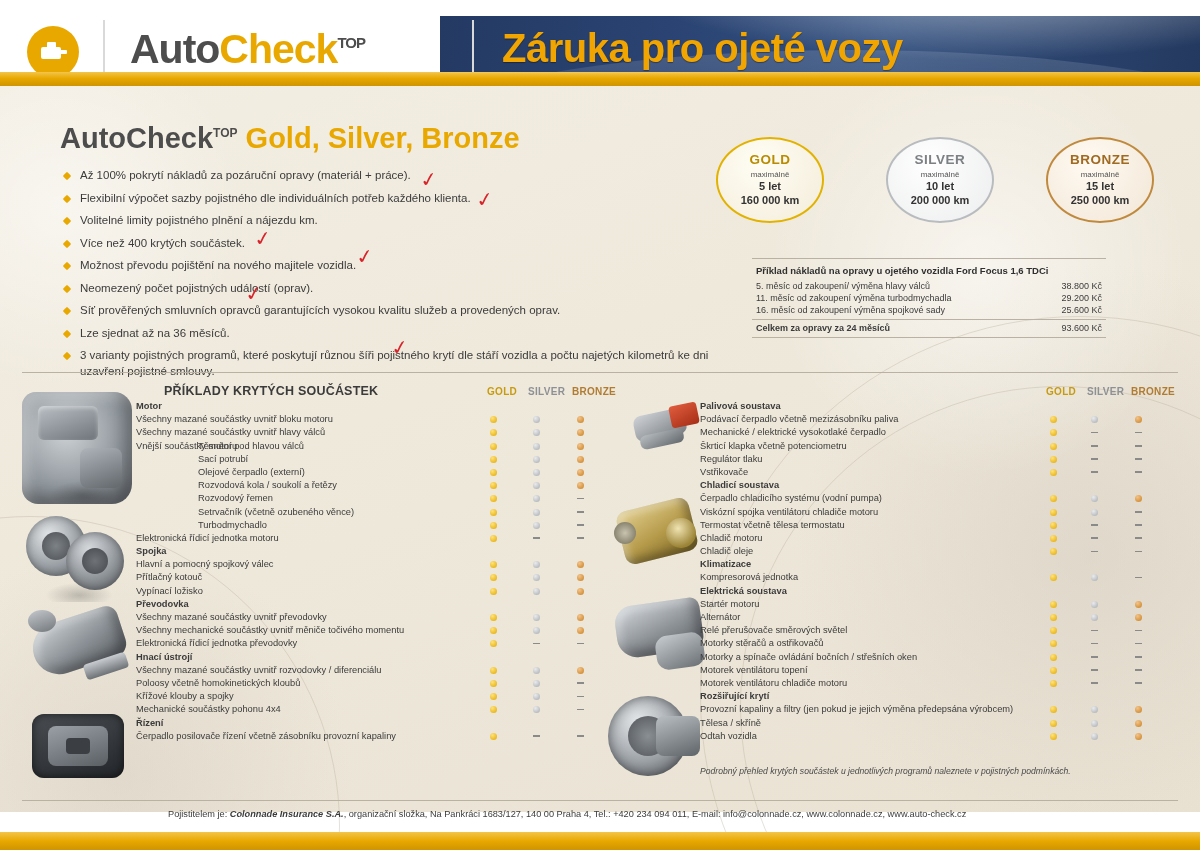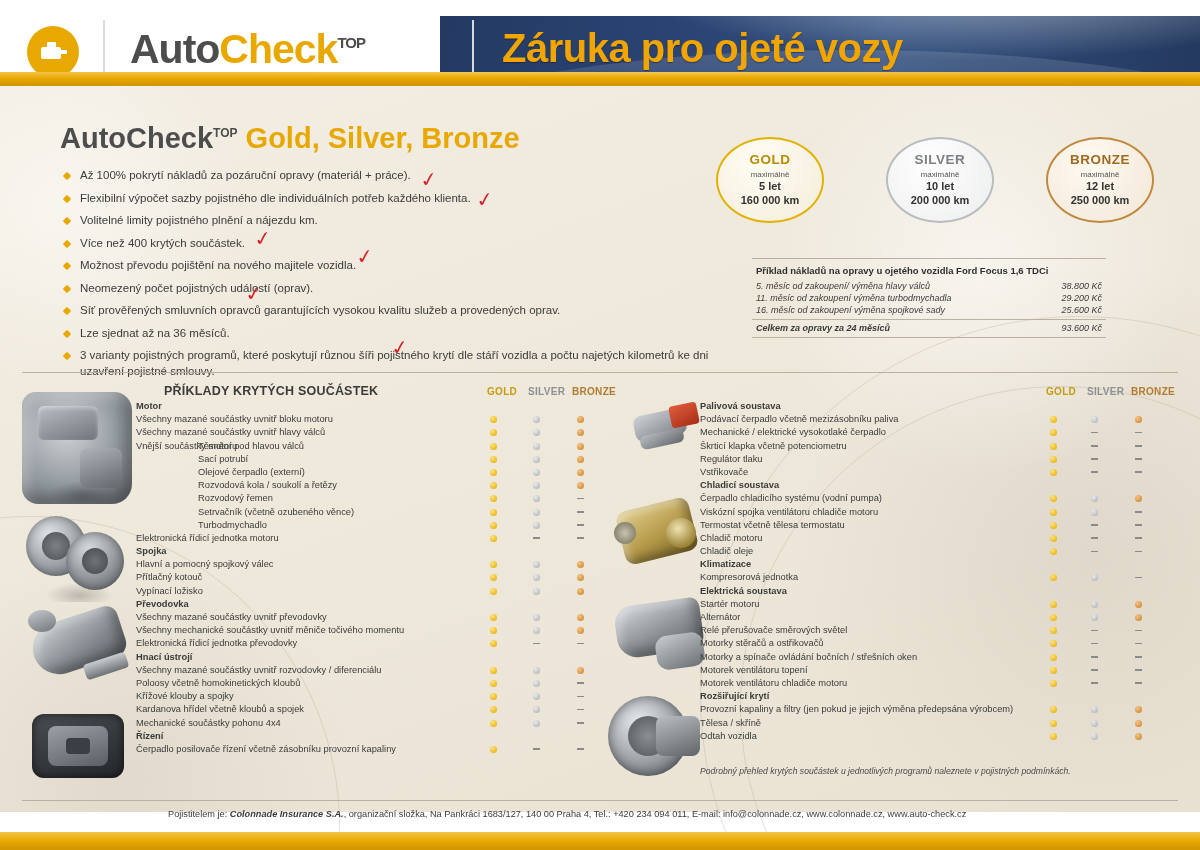--- a/index.html
+++ b/index.html
@@ -134,21 +134,21 @@
   .medal-bronze .m-name{color:#a06a21;}
 
   
   .cost-table{
     position:absolute; left:752px; top:258px; width:354px;
     border-top:1px solid #b9b2a2; border-bottom:1px solid #b9b2a2;
     padding:4px 0 3px 0;
     font-size:9px; color:#3b3b3b;
   }
   .cost-title{ font-weight:bold; font-size:9.5px; margin:2px 4px 4px 4px; color:#2f2f2f;}
-  .cost-row{ display:flex; justify-content:space-between; padding:1px 4px;font-style:italic; }
+  .cost-row{ display:flex; justify-content:space-between; padding:1px 4px; }
   .cost-row .lbl{ }
   .cost-row .val{ font-weight:normal; }
   .cost-total{ border-top:1px solid #b9b2a2; margin-top:3px; padding-top:3px; font-weight:bold; }
 
   
   .divider{
     position:absolute; left:22px; top:372px; width:1156px; height:1px; background:#b9b2a2;
   }
   .col-head{
     position:absolute; font-size:10px; font-weight:bold; letter-spacing:0.3px;
@@ -317,21 +317,21 @@
   </div>
   <div class="medal medal-silver">
     <div class="m-name">SILVER</div>
     <div class="m-sub">maximálně</div>
     <div class="m-v1">10 let</div>
     <div class="m-v2">200 000 km</div>
   </div>
   <div class="medal medal-bronze">
     <div class="m-name">BRONZE</div>
     <div class="m-sub">maximálně</div>
-    <div class="m-v1">12 let</div>
+    <div class="m-v1">15 let</div>
     <div class="m-v2">250 000 km</div>
   </div>
 
   <div class="cost-table">
     <div class="cost-title">Příklad nákladů na opravy u ojetého vozidla Ford Focus 1,6 TDCi</div>
     <div class="cost-row">
       <span class="lbl">5. měsíc od zakoupení/ výměna hlavy válců</span>
       <span class="val">38.800 Kč</span>
     </div>
     <div class="cost-row">
@@ -412,21 +412,20 @@
       <div class="row">Přítlačný kotouč<span class="dot dot-gold" style="left:354px"></span><span class="dot dot-silver" style="left:397px"></span><span class="dot dot-bronze" style="left:441px"></span></div>
       <div class="row">Vypínací ložisko<span class="dot dot-gold" style="left:354px"></span><span class="dot dot-silver" style="left:397px"></span><span class="dot dot-bronze" style="left:441px"></span></div>
       <div class="row grp">Převodovka</div>
       <div class="row">Všechny mazané součástky uvnitř převodovky<span class="dot dot-gold" style="left:354px"></span><span class="dot dot-silver" style="left:397px"></span><span class="dot dot-bronze" style="left:441px"></span></div>
       <div class="row">Všechny mechanické součástky uvnitř měniče točivého momentu<span class="dot dot-gold" style="left:354px"></span><span class="dot dot-silver" style="left:397px"></span><span class="dot dot-bronze" style="left:441px"></span></div>
       <div class="row">Elektronická řídicí jednotka převodovky<span class="dot dot-gold" style="left:354px"></span><span class="dash" style="left:397px"></span><span class="dash" style="left:441px"></span></div>
       <div class="row grp">Hnací ústrojí</div>
       <div class="row">Všechny mazané součástky uvnitř rozvodovky / diferenciálu<span class="dot dot-gold" style="left:354px"></span><span class="dot dot-silver" style="left:397px"></span><span class="dot dot-bronze" style="left:441px"></span></div>
       <div class="row">Poloosy včetně homokinetických kloubů<span class="dot dot-gold" style="left:354px"></span><span class="dot dot-silver" style="left:397px"></span><span class="dash" style="left:441px"></span></div>
       <div class="row">Křížové klouby a spojky<span class="dot dot-gold" style="left:354px"></span><span class="dot dot-silver" style="left:397px"></span><span class="dash" style="left:441px"></span></div>
-      <div class="row">Kardanova hřídel včetně kloubů a spojek<span class="dot dot-gold" style="left:354px"></span><span class="dot dot-silver" style="left:397px"></span><span class="dash" style="left:441px"></span></div>
       <div class="row">Mechanické součástky pohonu 4x4<span class="dot dot-gold" style="left:354px"></span><span class="dot dot-silver" style="left:397px"></span><span class="dash" style="left:441px"></span></div>
       <div class="row grp">Řízení</div>
       <div class="row">Čerpadlo posilovače řízení včetně zásobníku provozní kapaliny<span class="dot dot-gold" style="left:354px"></span><span class="dash" style="left:397px"></span><span class="dash" style="left:441px"></span></div>
     </div>
 
   <div id="right-list" class="right-list">
       <div class="row grp">Palivová soustava</div>
       <div class="row">Podávací čerpadlo včetně mezizásobníku paliva<span class="dot dot-gold" style="left:350px"></span><span class="dot dot-silver" style="left:391px"></span><span class="dot dot-bronze" style="left:435px"></span></div>
       <div class="row">Mechanické / elektrické vysokotlaké čerpadlo<span class="dot dot-gold" style="left:350px"></span><span class="dash" style="left:391px"></span><span class="dash" style="left:435px"></span></div>
       <div class="row">Škrticí klapka včetně potenciometru<span class="dot dot-gold" style="left:350px"></span><span class="dash" style="left:391px"></span><span class="dash" style="left:435px"></span></div>

